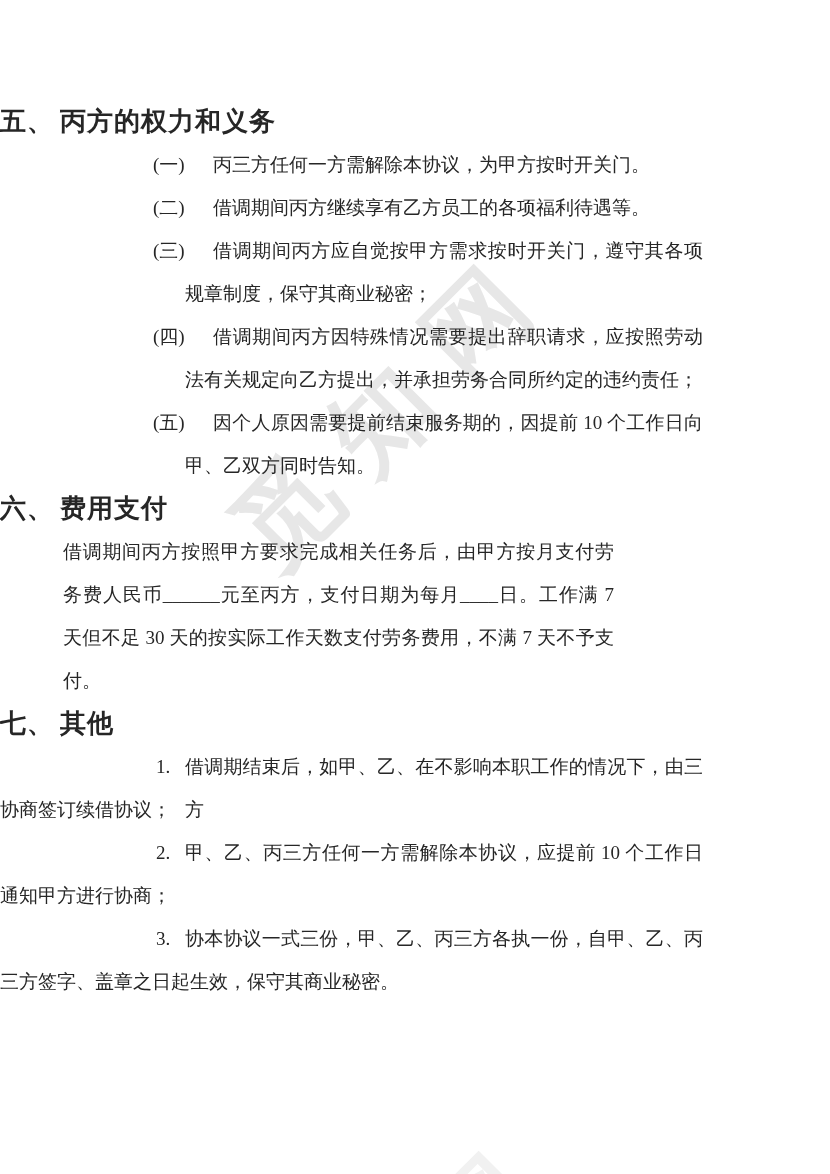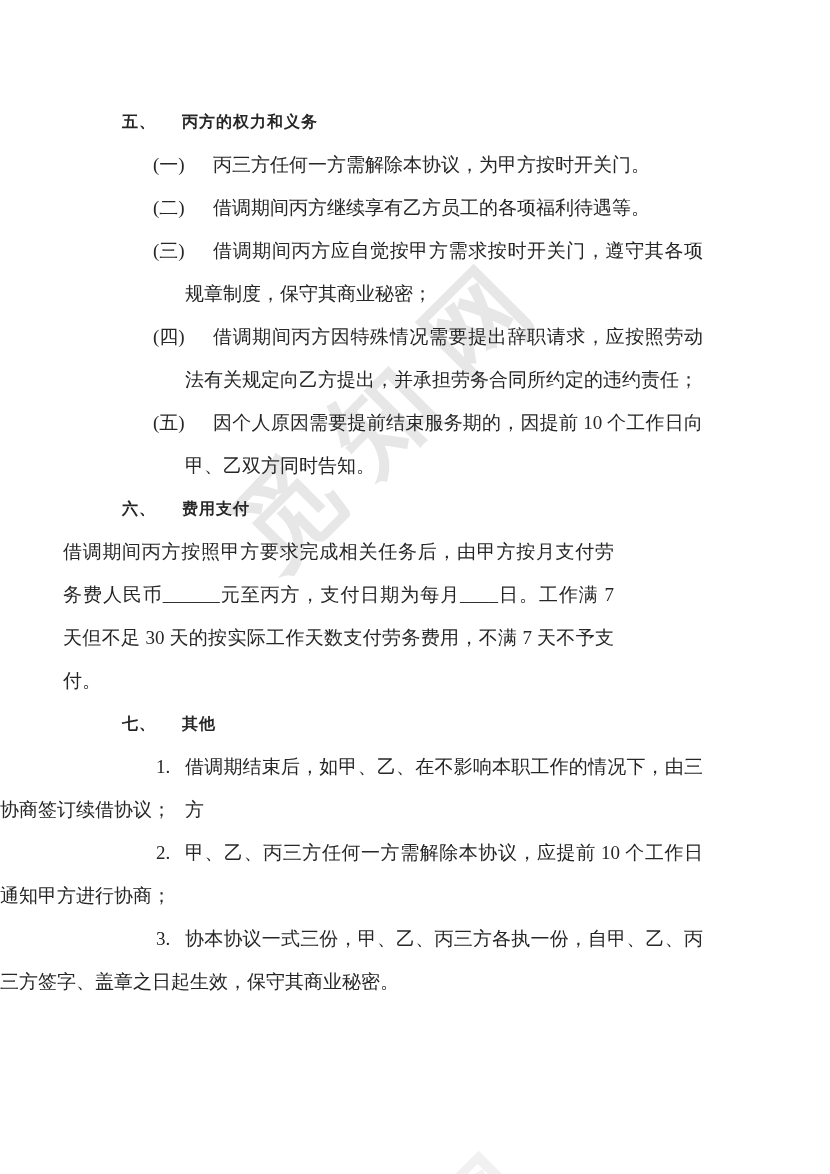--- a/index.html
+++ b/index.html
@@ -58,22 +58,21 @@
     display: inline-block;
     vertical-align: top;
     white-space: normal;
   }
   .line.fill .text {
     text-align: justify;
     text-align-last: justify;
   }
   
   .line.heading {
-    padding-left: 122px;
-    font-size: 16px;
+    font-size: 26px;
     font-weight: bold;
     letter-spacing: 1px;
   }
   .line.heading .num {
     display: inline-block;
     width: 60px;
   }
   
   .line.cn-first { padding-left: 153px; }
   .line.cn-first .marker {

